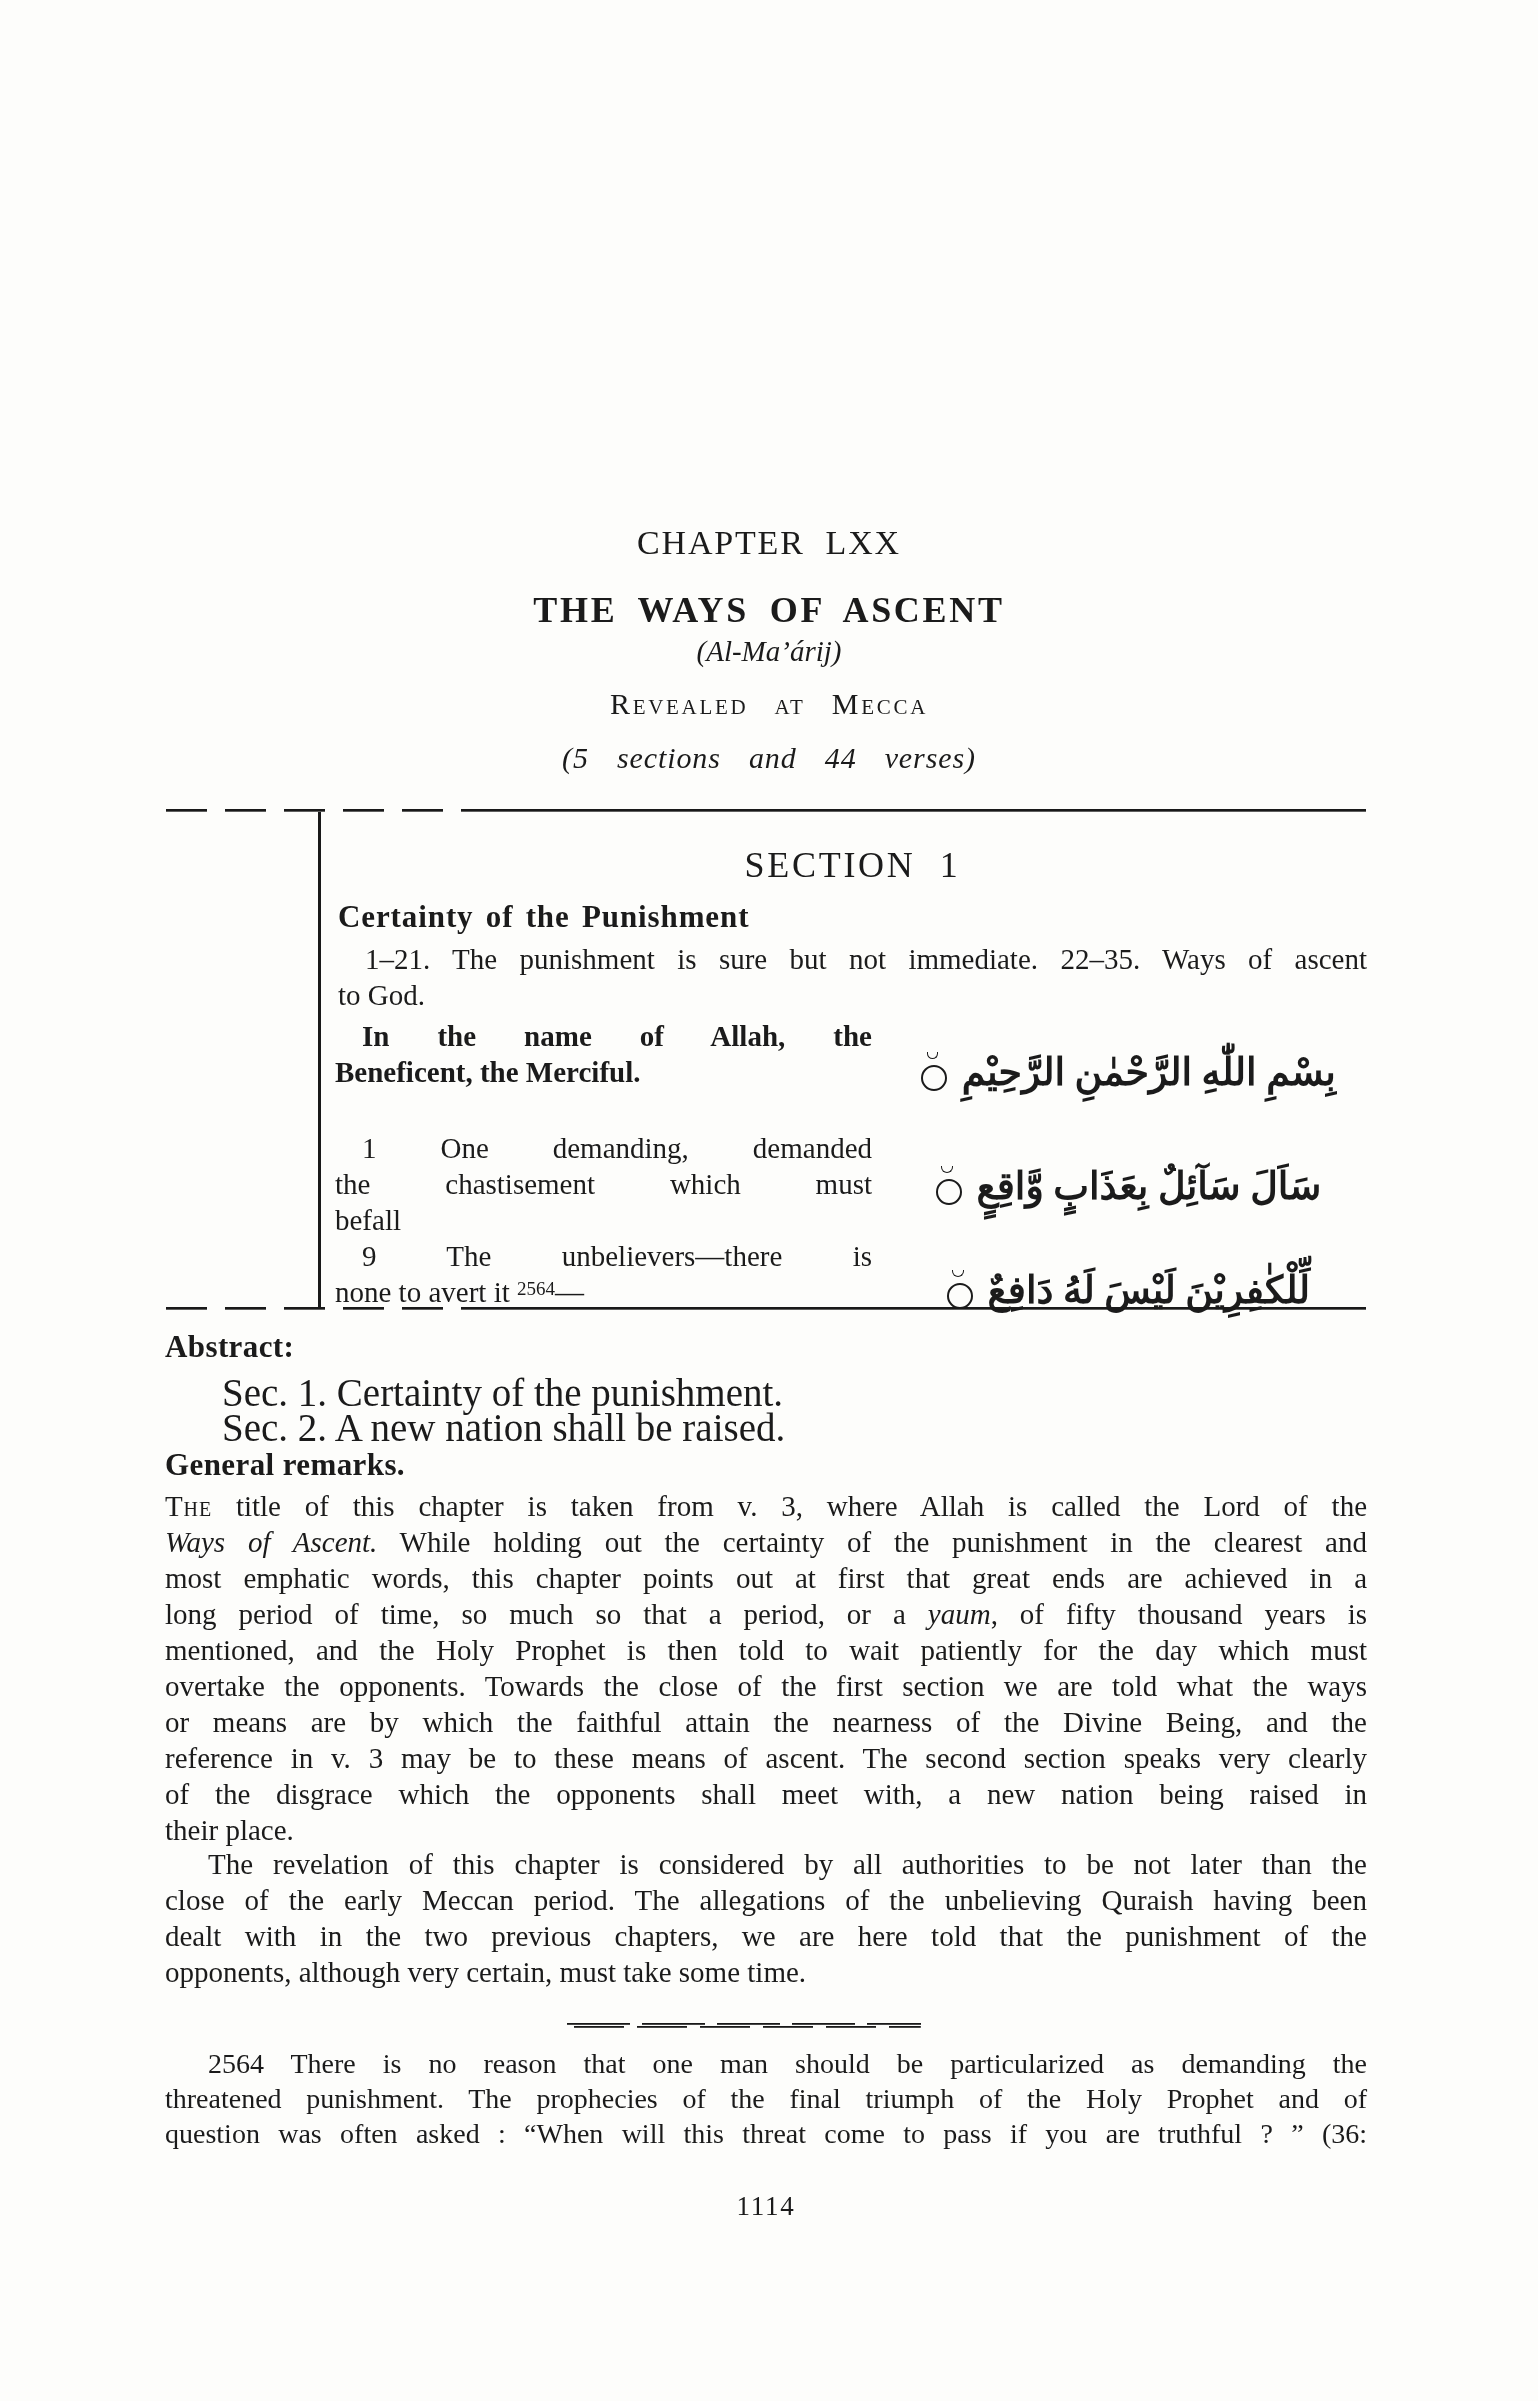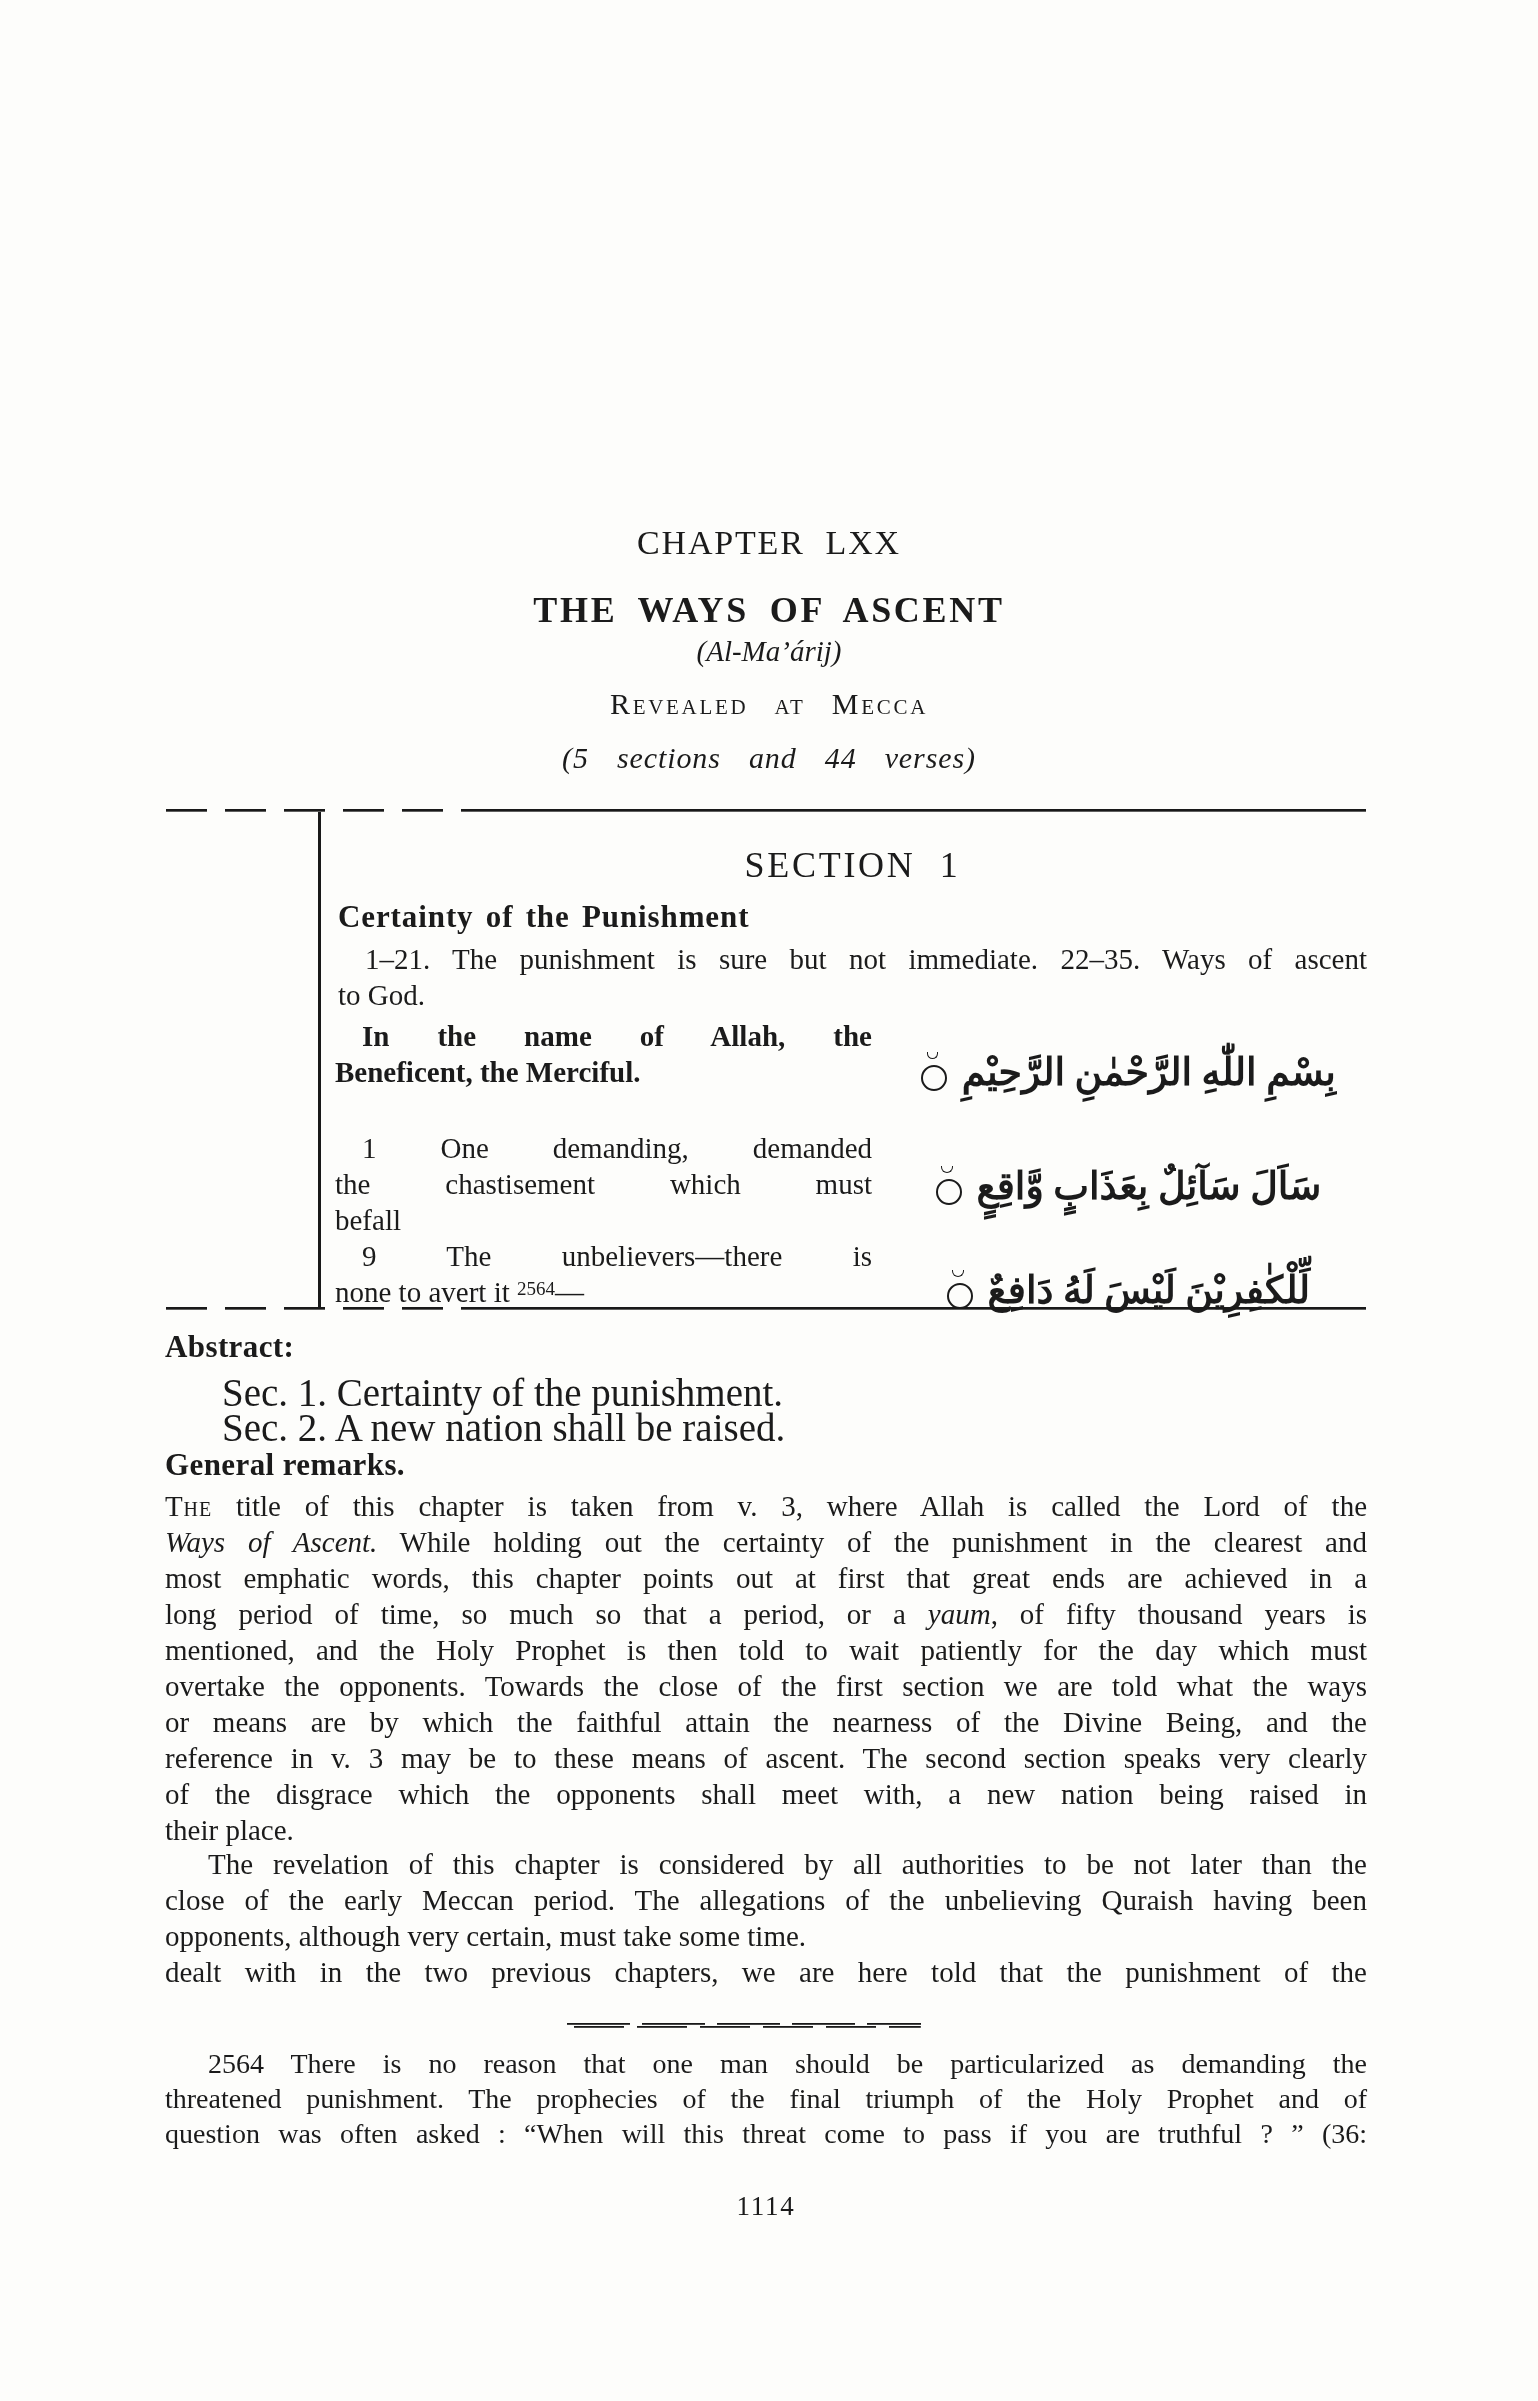--- a/index.html
+++ b/index.html
@@ -156,22 +156,22 @@
       <div class="jline">mentioned, and the Holy Prophet is then told to wait patiently for the day which must</div>
       <div class="jline">overtake the opponents.  Towards the close of the first section we are told what the ways</div>
       <div class="jline">or means are by which the faithful attain the nearness of the Divine Being, and the</div>
       <div class="jline">reference in v. 3 may be to these means of ascent.  The second section speaks very clearly</div>
       <div class="jline">of the disgrace which the opponents shall meet with, a new nation being raised in</div>
       <div class="jline lastline">their place.</div>
     </div>
   <div id="remarks-p2" class="jblock ind48">
       <div class="jline">The revelation of this chapter is considered by all authorities to be not later than the</div>
       <div class="jline">close of the early Meccan period.  The allegations of the unbelieving Quraish having been</div>
+      <div class="jline">dealt with in the two previous chapters, we are here told that the punishment of the</div>
       <div class="jline lastline">opponents, although very certain, must take some time.</div>
-      <div class="jline">dealt with in the two previous chapters, we are here told that the punishment of the</div>
     </div>
 
   <div id="rule-foot"></div>
   <div id="footnote" class="jblock ind48">
       <div class="jline">2564 There is no reason that one man should be particularized as demanding the</div>
       <div class="jline">threatened punishment.  The prophecies of the final triumph of the Holy Prophet and of</div>
       <div class="jline">question was often asked : “When will this threat come to pass if you are truthful ? ” (36:</div>
     </div>
 
   <div id="page-num">1114</div>

